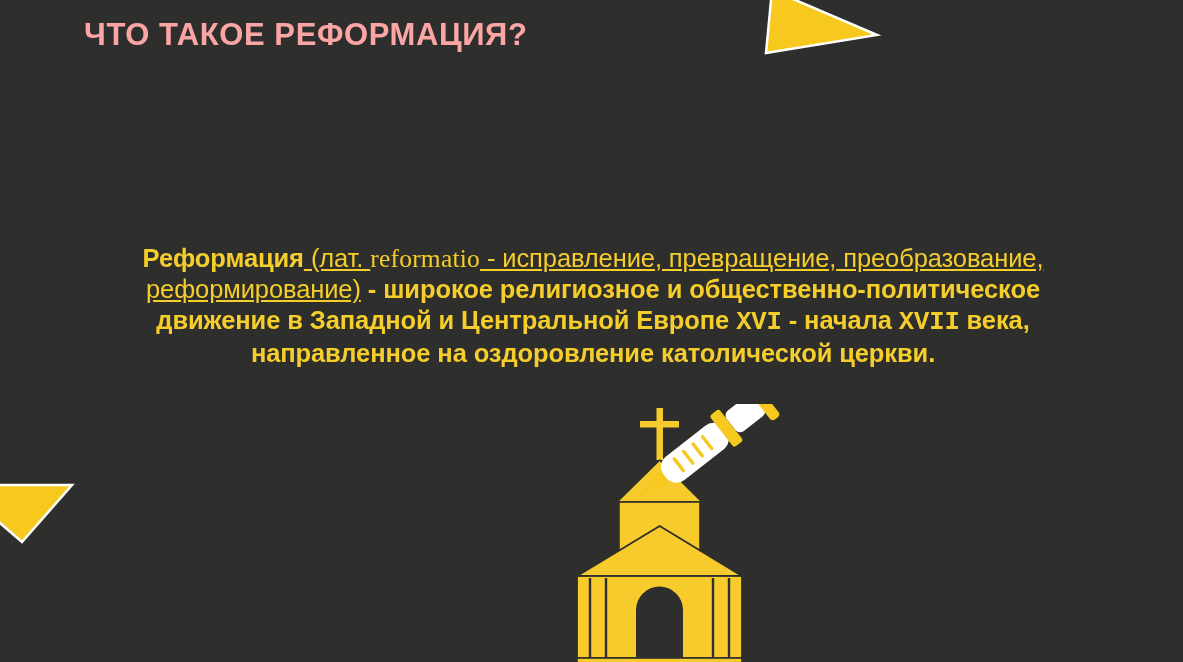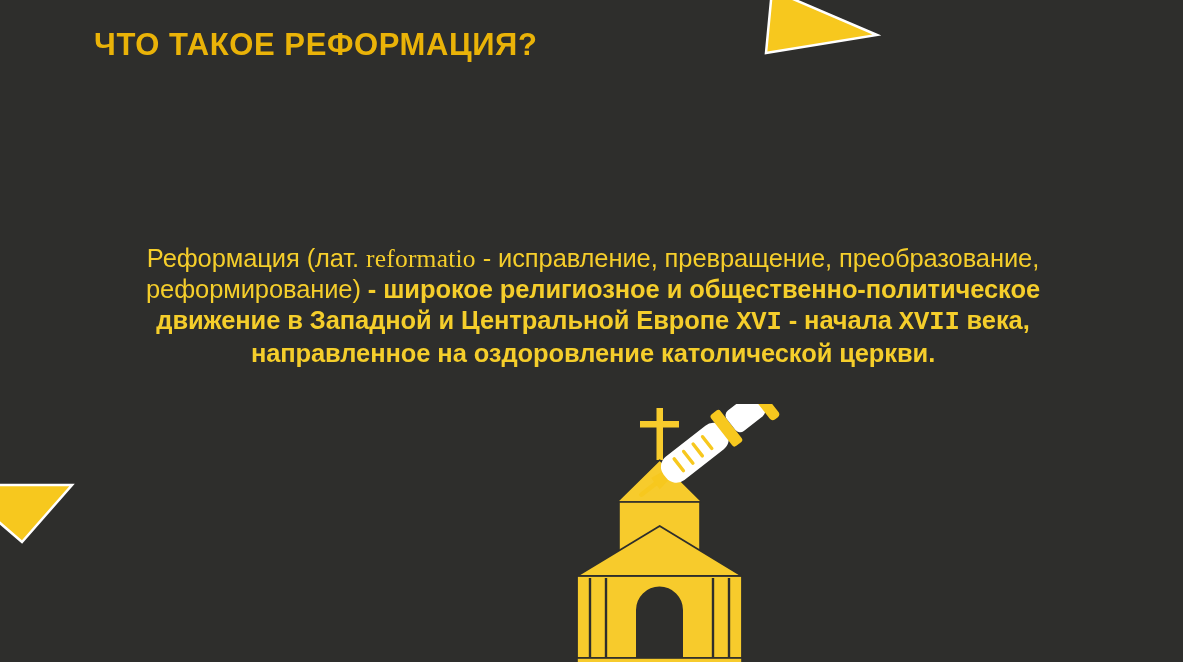--- a/index.html
+++ b/index.html
@@ -35,52 +35,53 @@
     left: -14px;
     width: 95px;
     height: 70px;
   }
 
   
   .slide-title {
     position: absolute;
     left: 84px;
     top: 16px;
-    margin: 10px;
+    margin: 0;
     font-size: 31px;
     font-weight: 700;
     letter-spacing: 0.6px;
-    color: #eab308;
+    color: #fca5a5;
     line-height: 1.2;
     white-space: nowrap;
   }
 
   
   .body-block {
     position: absolute;
     left: 88px;
     top: 243px;
     width: 1010px;
     text-align: center;
     color: #f5ce2b;
     font-size: 25.5px;
     line-height: 1.19;
     letter-spacing: -0.1px;
   }
   .term {
-    font-weight: 400;
+    font-weight: 700;
     text-align: center;
   }
   .latin {
     font-family: "Liberation Serif", serif;
     font-weight: 400;
     letter-spacing: 0.2px;
   }
   .gloss {
     font-weight: 400;
+    text-decoration: underline;
   }
   .definition {
     font-weight: 700;
   }
   .roman {
     font-family: Liberation Mono, monospace;
     font-weight: 700;
   }
 
   

